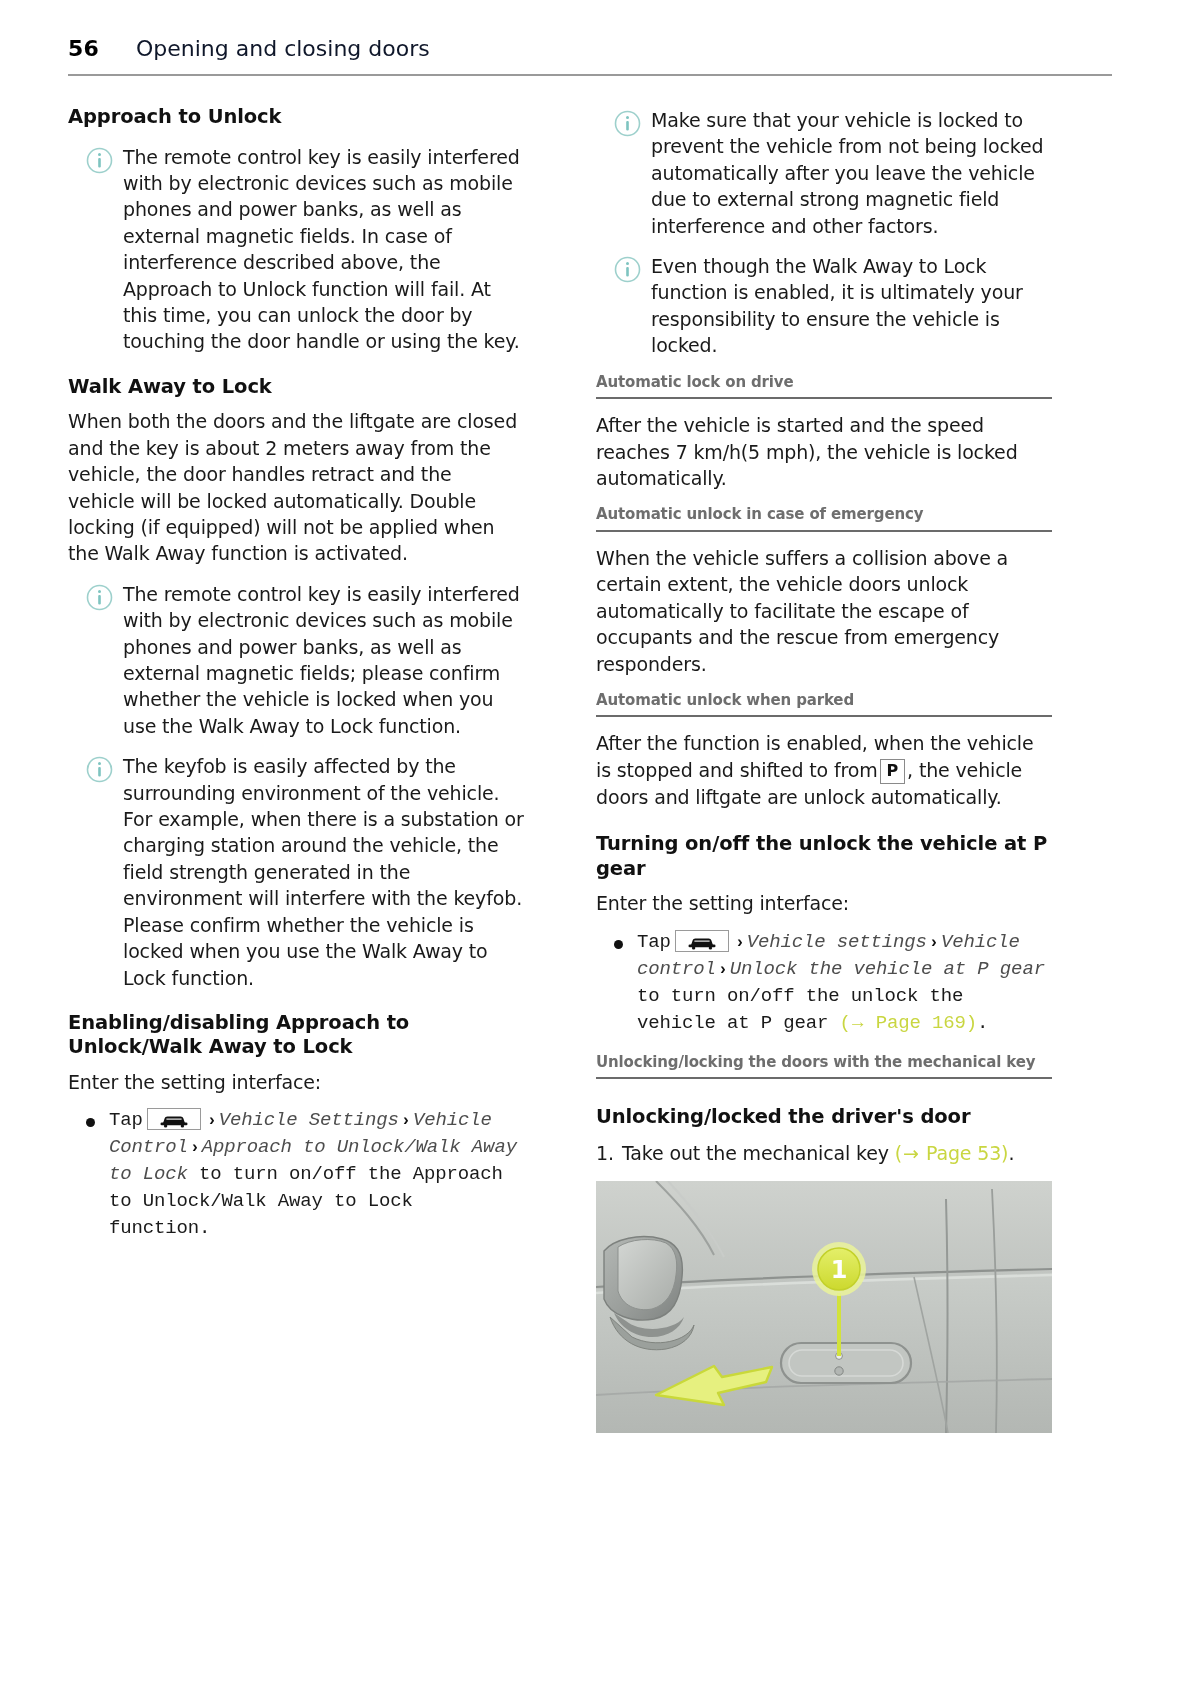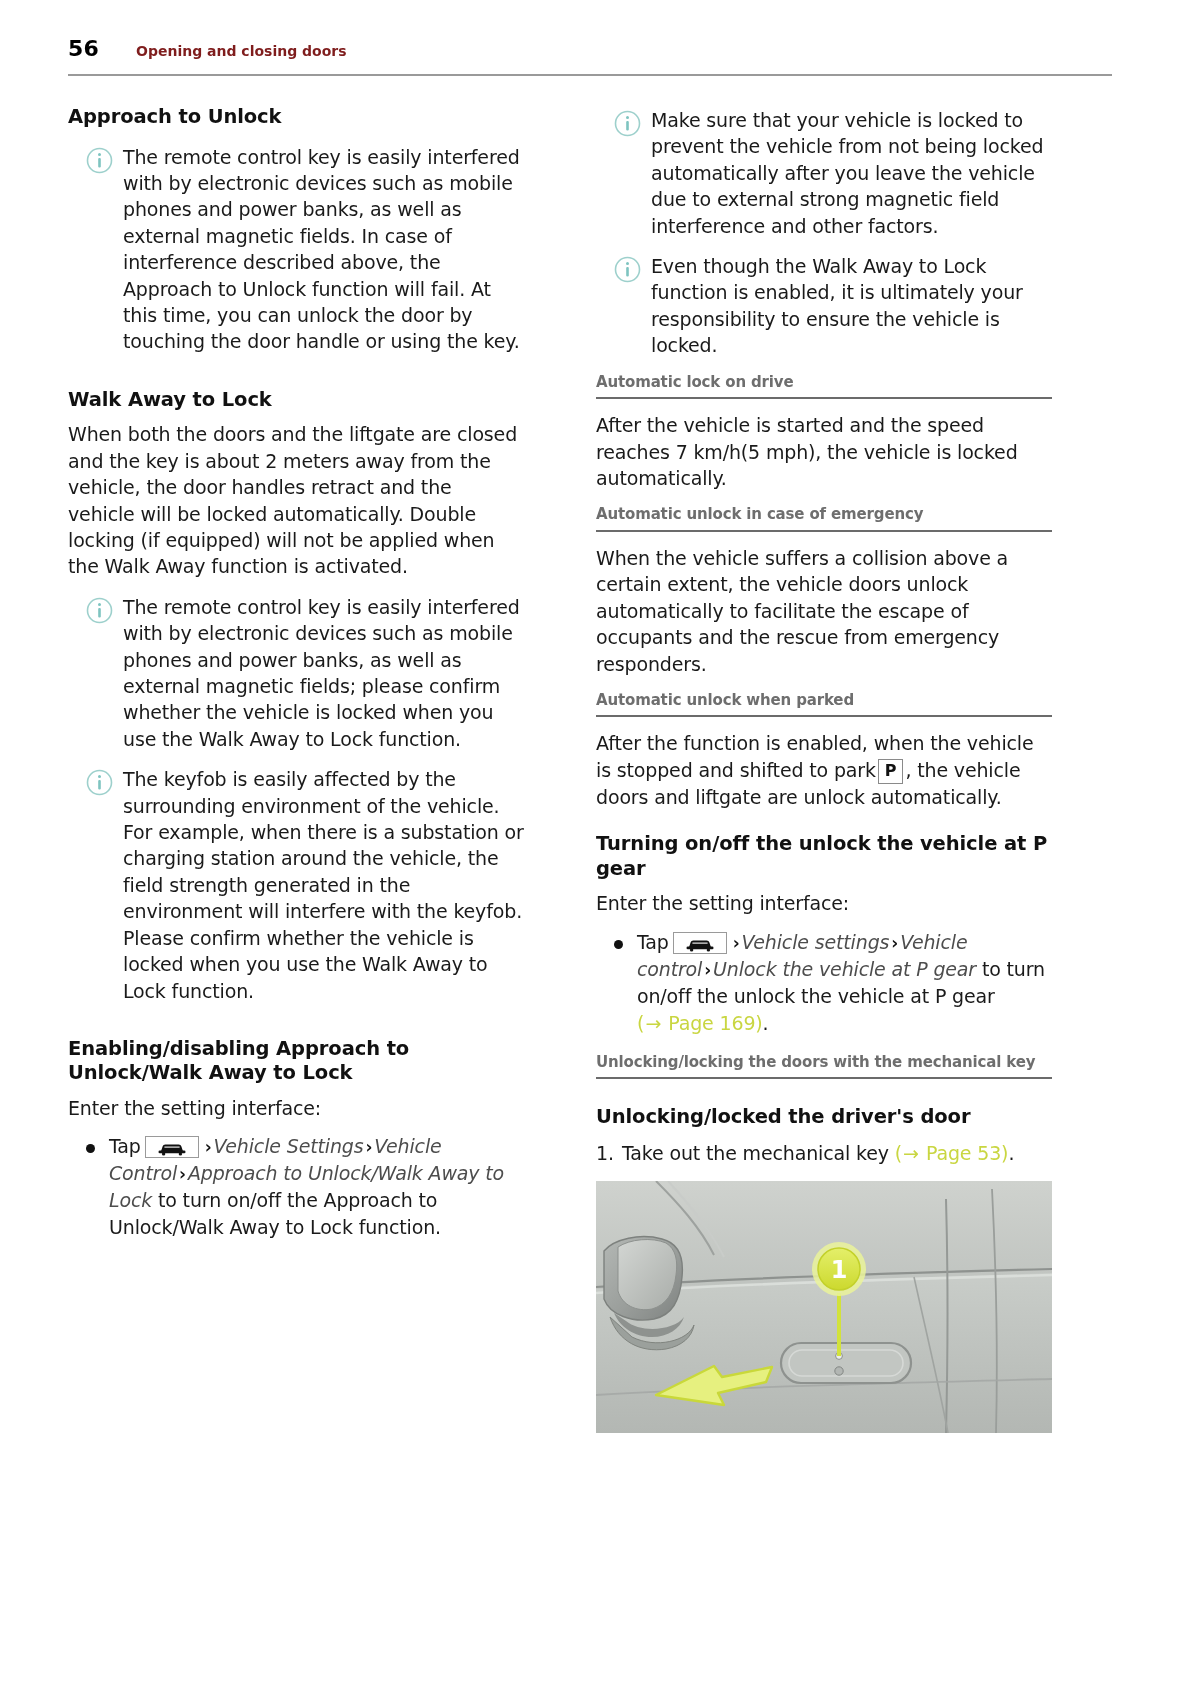--- a/index.html
+++ b/index.html
@@ -33,23 +33,23 @@
     align-items: baseline;
   }
   .page-num {
     font-size: 22px;
     font-weight: bold;
     color: #000;
     letter-spacing: 0.2px;
     width: 68px;
   }
   .header-title {
-    font-size: 14px;
-    color: #7f1d1d;
-    font-weight: bold;
+    font-size: 22px;
+    color: #0f172a;
+    font-weight: normal;
   }
   .header-rule {
     position: absolute;
     left: 68px;
     top: 74px;
     width: 1044px;
     height: 2px;
     background: #9a9a9a;
   }
 
@@ -68,21 +68,21 @@
 
   
   h2.sub {
     font-size: 19.5px;
     font-weight: bold;
     color: #111;
     margin: 0 0 9px 0;
     line-height: 1.26;
     letter-spacing: -0.1px;
   }
-  h2.sub.spaced { margin-top: 33px; }
+  h2.sub.spaced { margin-top: 20px; }
 
   h3.grayhead {
     font-size: 15px;
     font-weight: bold;
     color: #6e6e6e;
     margin: 14px 0 0 0;
     line-height: 1.3;
     padding-bottom: 5px;
     border-bottom: 2.5px solid #6b6b6b;
     letter-spacing: -0.15px;
@@ -112,21 +112,21 @@
   }
   .note .ibox svg { display: block; }
   .note .ntext {
     font-size: 19px;
     line-height: 1.39;
     color: #1a1a1a;
     letter-spacing: -0.15px;
   }
 
   
-  .bullets { margin: 12px 0 0 18px; }
+  .bullets { margin: 12px 0 0 18px; font-family: Liberation Mono, monospace; }
   .bullet {
     display: flex;
     align-items: flex-start;
     font-size: 19px;
     line-height: 1.42;
     letter-spacing: -0.15px;
   }
   .bullet .dot {
     flex: 0 0 auto;
     width: 9px;
@@ -299,21 +299,21 @@
         <span class="ntext">Even though the Walk Away to Lock function is enabled, it is ultimately your responsibility to ensure the vehicle is locked.</span>
       </div>
 
       <h3 class="grayhead">Automatic lock on drive</h3>
       <p class="para">After the vehicle is started and the speed reaches 7 km/h(5 mph), the vehicle is locked automatically.</p>
 
       <h3 class="grayhead">Automatic unlock in case of emergency</h3>
       <p class="para">When the vehicle suffers a collision above a certain extent, the vehicle doors unlock automatically to facilitate the escape of occupants and the rescue from emergency responders.</p>
 
       <h3 class="grayhead">Automatic unlock when parked</h3>
-      <p class="para"><span>After the function is enabled, when the vehicle is stopped and shifted to park</span><span class="pbadge">P</span><span>, the vehicle doors and liftgate are unlock automatically.</span></p>
+      <p class="para"><span>After the function is enabled, when the vehicle is stopped and shifted to from</span><span class="pbadge">P</span><span>, the vehicle doors and liftgate are unlock automatically.</span></p>
 
       <h2 class="sub" style="margin-top:22px;">Turning on/off the unlock the vehicle at P gear</h2>
       <p class="para">Enter the setting interface:</p>
 
       <div class="bullets">
         <div class="bullet">
           <span class="dot"></span>
           <span class="btext"><span>Tap</span><span class="caricon">
               <svg width="34" height="19" viewBox="0 0 34 19">
                 <path d="M6 13.2 L7.6 8.4 C8.0 7.1 9.0 6.4 10.4 6.4 L23.6 6.4 C25.0 6.4 26.0 7.1 26.4 8.4 L28 13.2 Z" fill="#111"></path>

